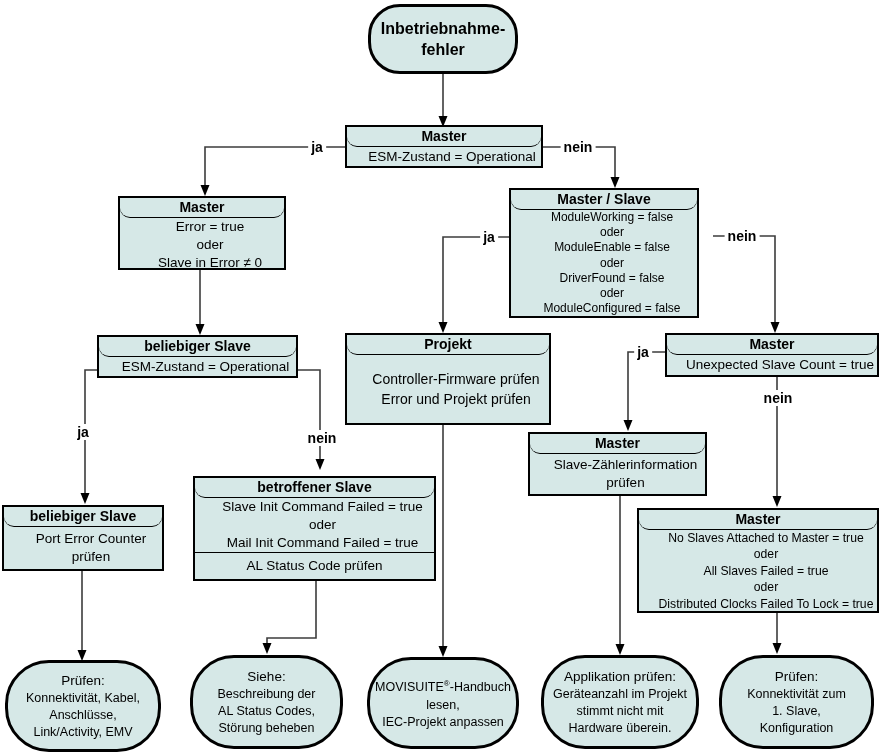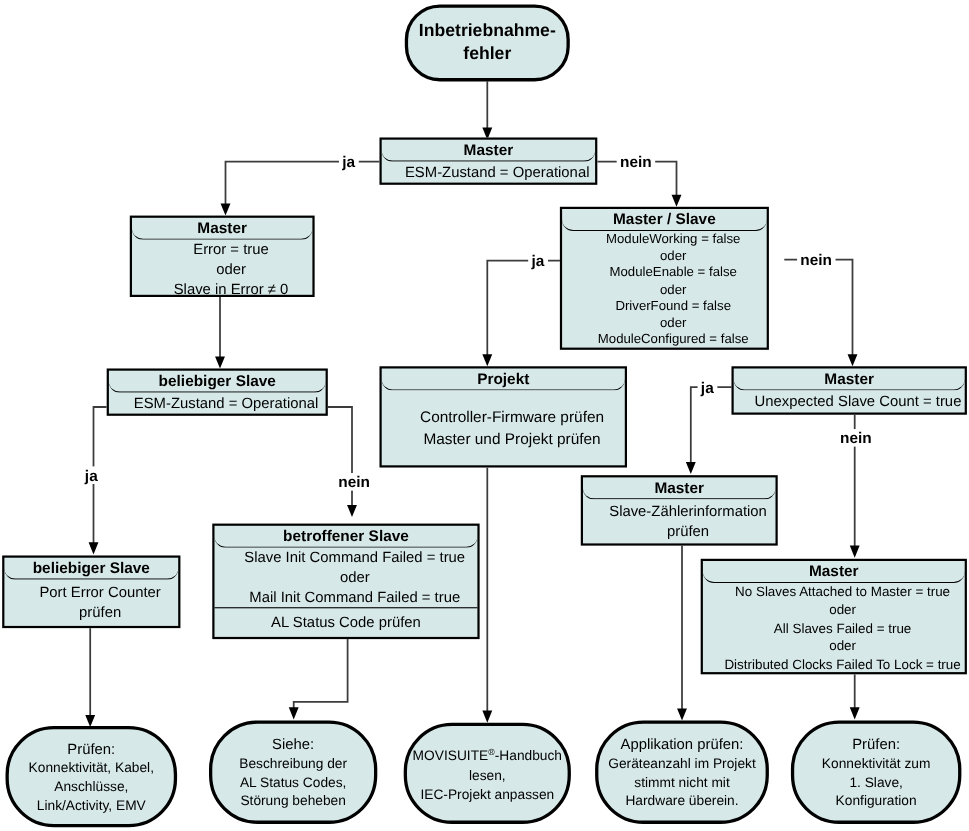--- a/index.html
+++ b/index.html
@@ -135,25 +135,25 @@
     </div>
   </div>
 
   <div class="box" style="left:97px;top:335px;width:201px;height:43px">
     <div class="box-title">beliebiger Slave</div>
     <div class="box-body">
       <div class="bline">ESM-Zustand = Operational</div>
     </div>
   </div>
 
-  <div class="box roomy" style="left:345px;top:333px;width:225px;height:92px">
+  <div class="box roomy" style="left:345px;top:333px;width:206px;height:92px">
     <div class="box-title">Projekt</div>
     <div class="box-body">
       <div class="bline">Controller-Firmware prüfen</div>
-      <div class="bline">Master und Projekt prüfen</div>
+      <div class="bline">Error und Projekt prüfen</div>
     </div>
   </div>
 
   <div class="box" style="left:665px;top:333px;width:214px;height:44px">
     <div class="box-title">Master</div>
     <div class="box-body">
       <div class="bline">Unexpected Slave Count = true</div>
     </div>
   </div>
 

